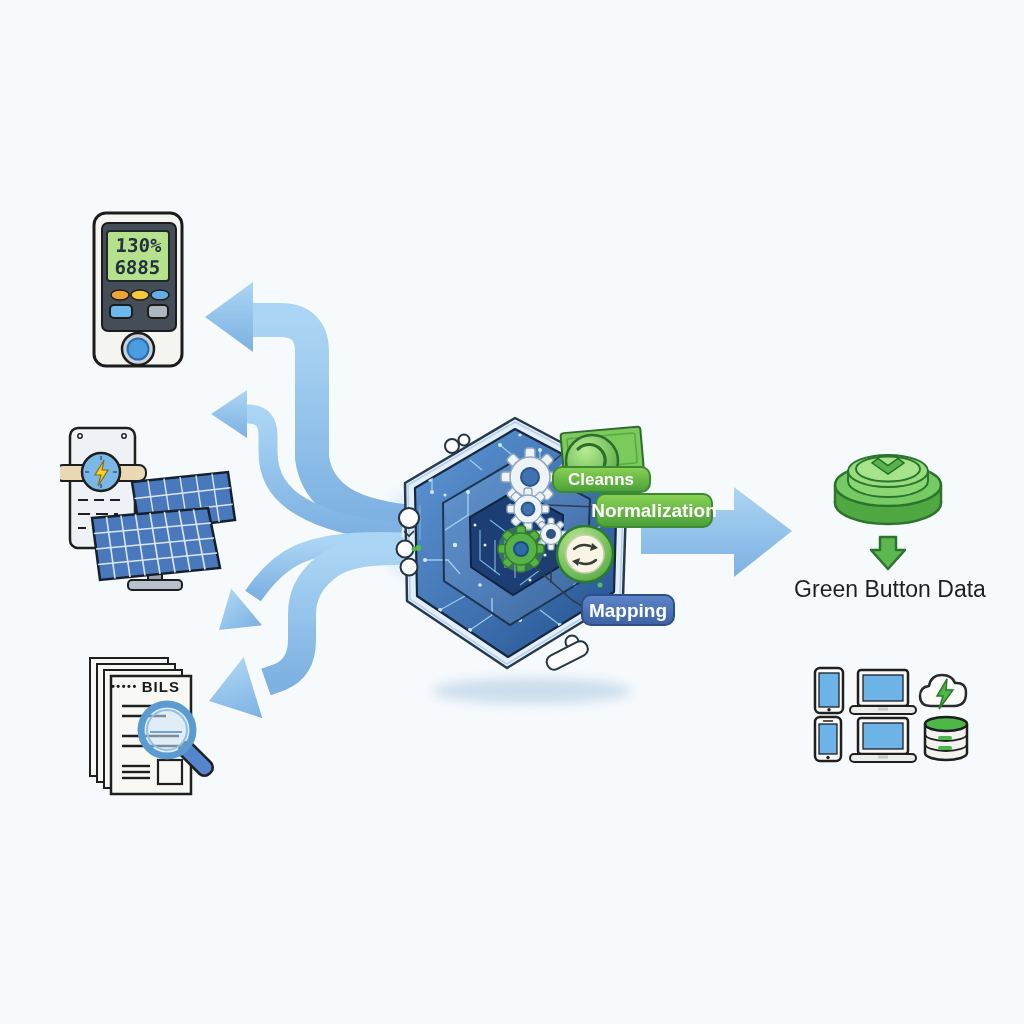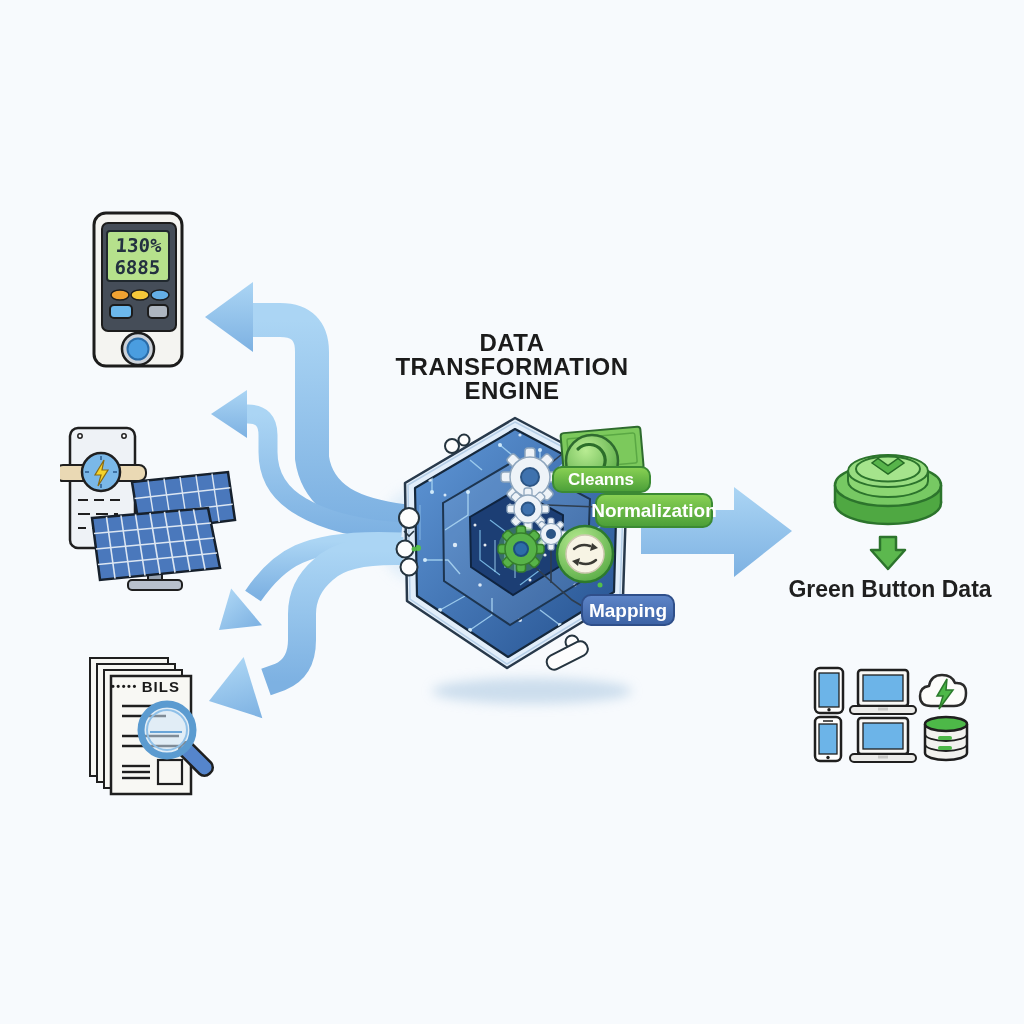--- a/index.html
+++ b/index.html
@@ -2,21 +2,21 @@
 <html><head>
 <meta charset="utf-8">
 <style>
   html,body{margin:0;padding:0;}
   .stage{position:relative;width:1024px;height:1024px;background:#f7fafd;overflow:hidden;
          font-family:"Liberation Sans",sans-serif;}
   .abs{position:absolute;}
   .title{left:377px;top:331px;width:270px;text-align:center;font-size:24px;line-height:24px;
          font-weight:bold;color:#1b1b1b;letter-spacing:.5px;}
   .title span{display:block;}
-  .out-label{left:788px;top:576px;width:204px;text-align:center;font-size:23px;font-weight:bold;color:#1f1f1f;}
+  .out-label{left:788px;top:576px;width:204px;text-align:center;font-size:23px;font-weight:normal;color:#1f1f1f;}
   .icon-wrap{position:absolute;}
   .icon-wrap svg{display:block;}
   .lcd-text{position:absolute;left:15px;top:22px;width:62px;height:46px;display:flex;flex-direction:column;
             align-items:center;justify-content:center;font-family:"DejaVu Sans Mono",monospace;
             font-weight:bold;font-size:19px;line-height:22px;color:#233040;transform:skewX(-3deg);}
   .bill-head{position:absolute;left:33px;top:29px;width:76px;height:18px;display:flex;align-items:center;color:#1a1a1a;}
   .bill-head .dots{font-size:11px;font-weight:bold;letter-spacing:1.5px;margin-right:4px;}
   .bill-head .bils{font-size:15px;font-weight:bold;letter-spacing:1px;text-align:right;}
   svg text{font-family:"Liberation Sans",sans-serif;font-weight:bold;}
 </style>
@@ -251,25 +251,20 @@
         <rect x="596" y="494" width="116" height="33" rx="9" fill="url(#gl)" stroke="#3b8a33" stroke-width="2"></rect>
         <text x="654" y="517" text-anchor="middle" font-size="19" fill="#ffffff">Normalization</text>
       </g>
       <g>
         <rect x="582" y="595" width="92" height="30" rx="9" fill="url(#bl)" stroke="#2f4f8a" stroke-width="2"></rect>
         <text x="628" y="617" text-anchor="middle" font-size="19" fill="#ffffff">Mapping</text>
       </g>
     </g>
   </svg>
 
-  <div class="abs title">
-    <span>DATA</span>
-    <span>TRANSFORMATION</span>
-    <span>ENGINE</span>
-  </div>
 
   <div class="icon-wrap" style="left:92px;top:211px;width:92px;height:157px">
     <svg width="92" height="157" viewBox="0 0 92 157">
       <rect x="2" y="2" width="88" height="153" rx="12" fill="#f4f4f1" stroke="#1c1c1c" stroke-width="3"></rect>
       <rect x="10" y="12" width="74" height="108" rx="6" fill="#454d58" stroke="#1c1c1c" stroke-width="2"></rect>
       <rect x="15" y="20" width="62" height="50" rx="3" fill="#b6e18c" stroke="#20282e" stroke-width="2"></rect>
       <ellipse cx="28" cy="84" rx="9" ry="5" fill="#f0a232" stroke="#1c1c1c" stroke-width="1.5"></ellipse>
       <ellipse cx="48" cy="84" rx="9" ry="5" fill="#f5c73a" stroke="#1c1c1c" stroke-width="1.5"></ellipse>
       <ellipse cx="68" cy="84" rx="9" ry="5" fill="#64aee6" stroke="#1c1c1c" stroke-width="1.5"></ellipse>
       <rect x="18" y="94" width="22" height="13" rx="4" fill="#6cb8ec" stroke="#1c1c1c" stroke-width="2"></rect>

